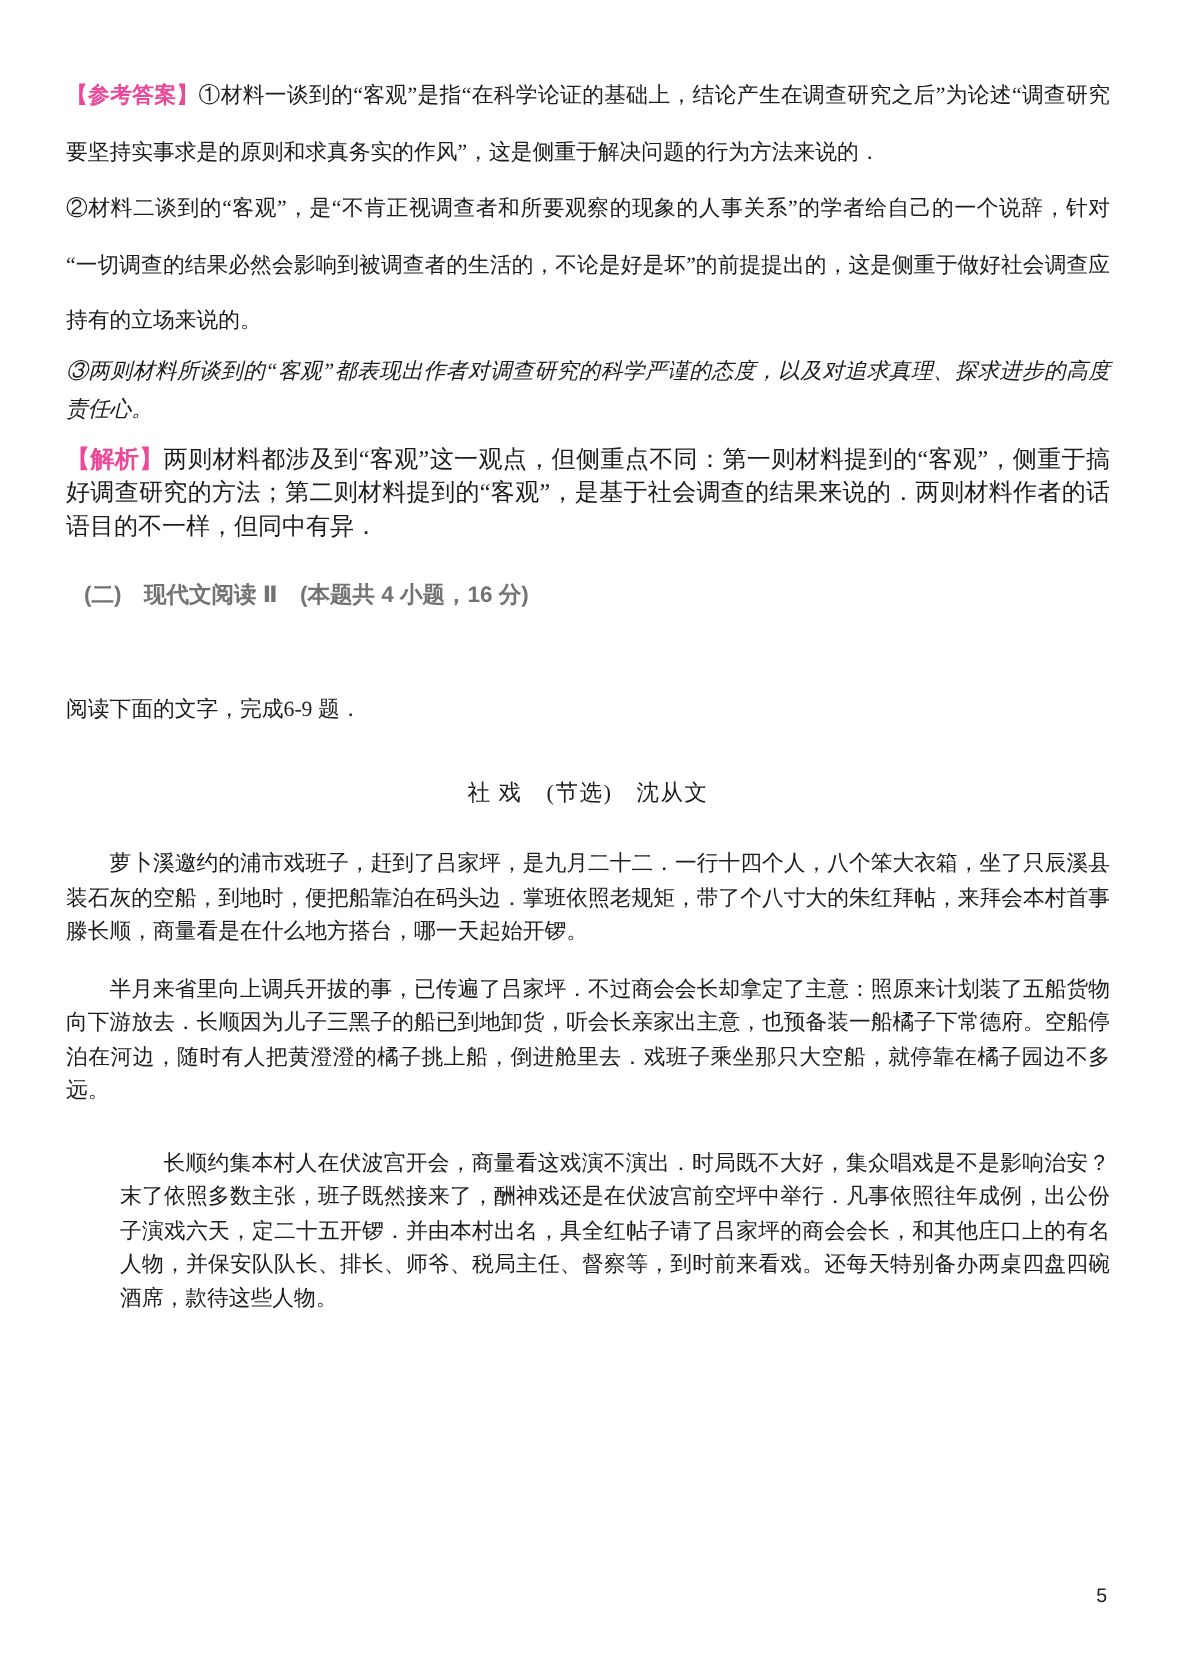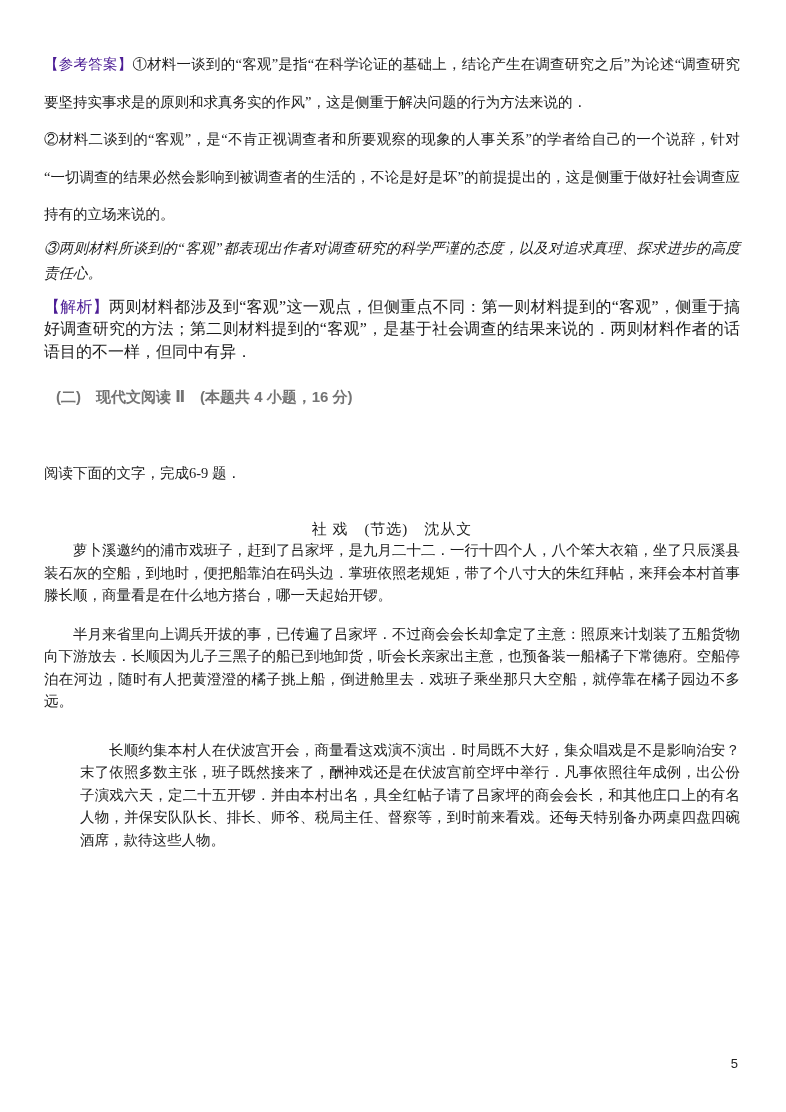--- a/index.html
+++ b/index.html
@@ -23,21 +23,22 @@
     font-size: 14.5px;
     line-height: 37.5px;
     text-align: justify;
   }
   .answer-item.tight {
     line-height: 25px;
     margin-top: 2px;
     font-style: italic;
   }
   .red-label {
-    color: #4c1d95;
+    color: #ec4899;
+    font-weight: bold;
   }
   .analysis-block {
     margin-top: 10px;
     font-size: 16px;
     line-height: 22.5px;
     text-align: justify;
   }
   .section-heading {
     margin-top: 24px;
     padding-left: 12px;
@@ -58,21 +59,21 @@
     line-height: 20px;
     text-align: center;
     letter-spacing: 1px;
   }
   .story-para {
     font-size: 14.5px;
     line-height: 22.5px;
     text-align: justify;
     text-indent: 2em;
   }
-  .story-para.p1 { }
+  .story-para.p1 { margin-top: 26px; }
   .story-para.p2 { margin-top: 16px; }
   .story-para.p3 { margin-top: 20px; line-height: 24px; }
   .story-para.p4 { margin-top: 26px; margin-left: 36px; }
   .story-para.p5 { margin-top: 8px; }
   .page-number {
     position: absolute;
     right: 48px;
     top: 1056px;
     font-family: "Liberation Sans", "DejaVu Sans", sans-serif;
     font-size: 13px;

